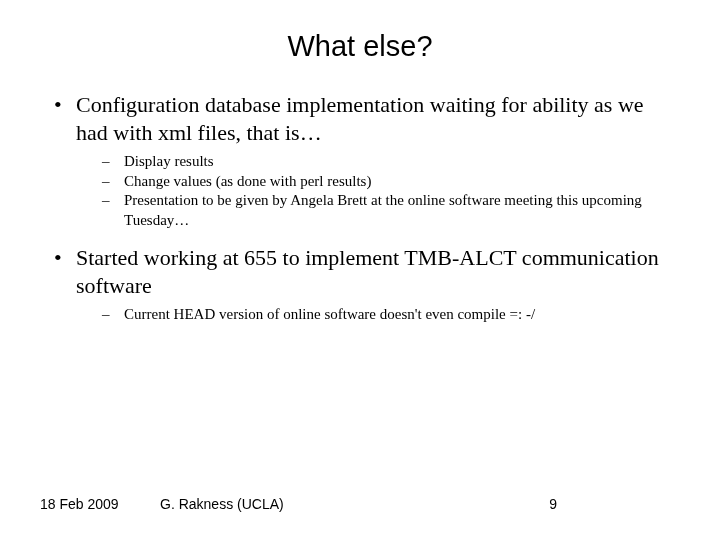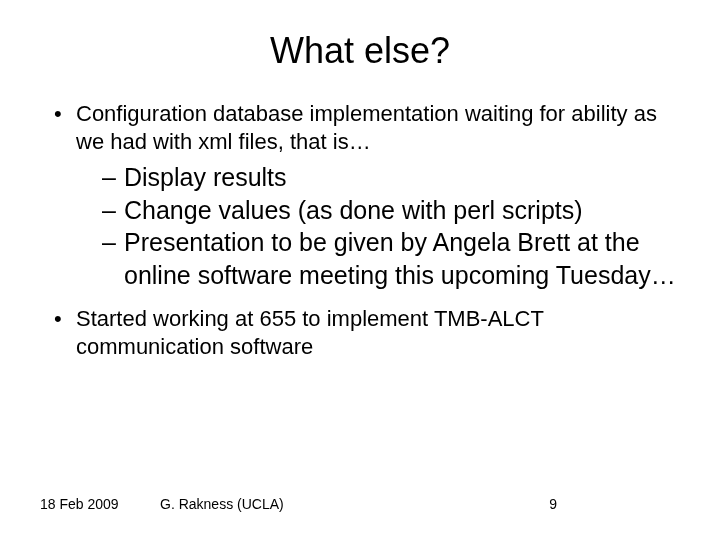--- a/index.html
+++ b/index.html
@@ -5,28 +5,29 @@
   * { margin: 0; padding: 0; box-sizing: border-box; }
   html, body { width: 720px; height: 540px; }
   body {
     font-family: Arial, Helvetica, sans-serif;
     background: #fff;
     color: #000;
     position: relative;
     padding: 30px 40px 0 40px;
   }
   .title {
-    font-size: 36px;
+    font-size: 29px;
     text-align: center;
     margin-bottom: 28px;
     font-weight: normal;
   }
   ul.level1 {
     list-style: none;
     padding-left: 10px;
+    font-family: Liberation Serif, serif;
   }
   ul.level1 > li {
     font-size: 22px;
     line-height: 1.25;
     margin-bottom: 6px;
     padding-left: 26px;
     position: relative;
   }
   ul.level1 > li::before {
     content: "•";
@@ -35,21 +36,21 @@
     top: 0;
     font-size: 22px;
   }
   ul.level2 {
     list-style: none;
     padding-left: 26px;
     margin-top: 6px;
     margin-bottom: 14px;
   }
   ul.level2 > li {
-    font-size: 25px;
+    font-size: 15px;
     line-height: 1.3;
     padding-left: 22px;
     position: relative;
   }
   ul.level2 > li::before {
     content: "–";
     position: absolute;
     left: 0;
     top: 0;
   }
@@ -71,27 +72,28 @@
 </head>
 <body>
 
 <h1 class="title">What else?</h1>
 
 <ul class="level1">
   <li>
     <span>Configuration database implementation waiting for ability as we had with xml files, that is…</span>
     <ul class="level2">
       <li><span>Display results</span></li>
-      <li><span>Change values (as done with perl scripts)</span></li>
+      <li><span>Change values (as done with perl results)</span></li>
       <li><span>Presentation to be given by Angela Brett at the online software meeting this upcoming Tuesday…</span></li>
     </ul>
   </li>
   <li>
     <span>Started working at 655 to implement TMB-ALCT communication software</span>
     <ul class="level2">
+      <li><span>Current HEAD version of online software doesn't even compile   =: -/</span></li>
     </ul>
   </li>
 </ul>
 
 <div class="footer">
   <div class="footer-left">18 Feb 2009</div>
   <div class="footer-center">G. Rakness (UCLA)</div>
   <div class="footer-right">9</div>
 </div>
 

